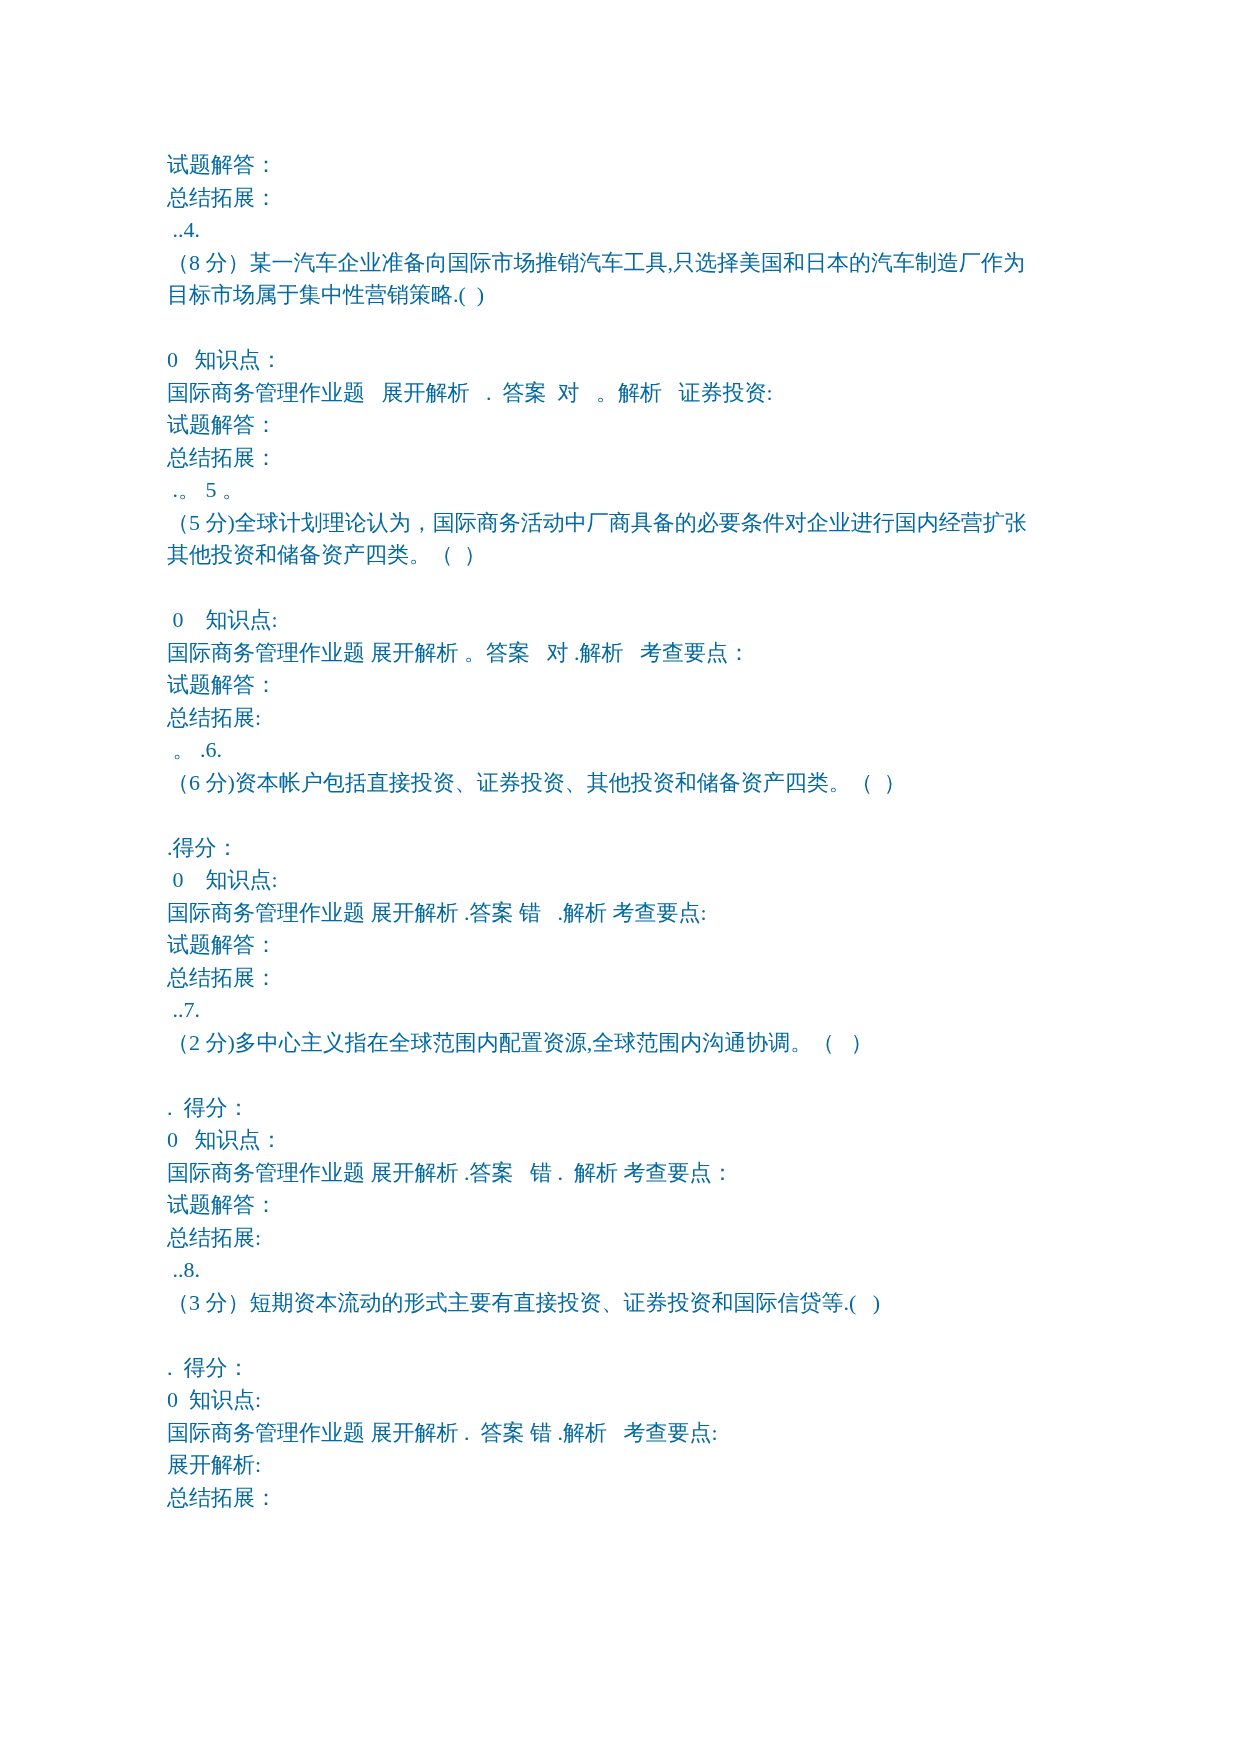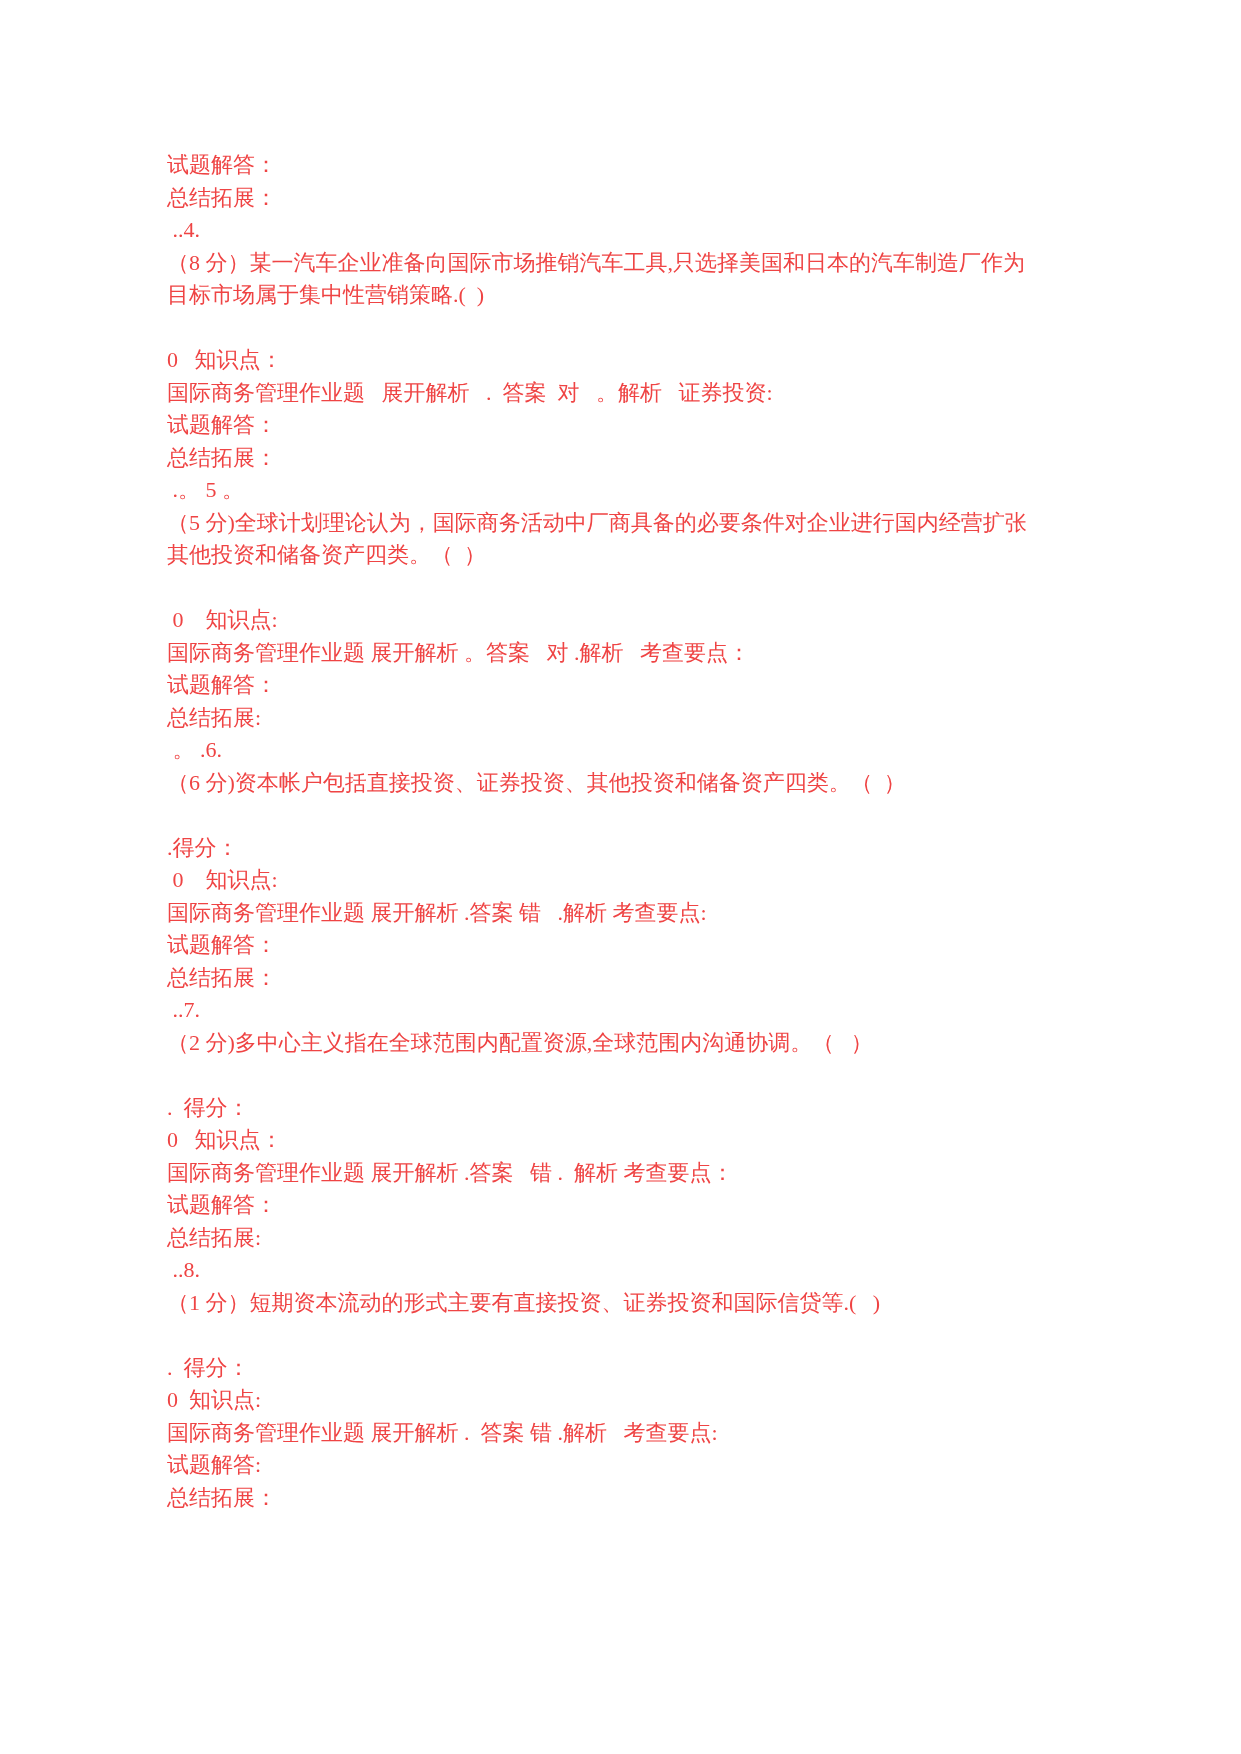--- a/index.html
+++ b/index.html
@@ -17,21 +17,21 @@
     position: absolute;
     top: 149px;
     left: 167px;
     width: 925px;
   }
   .line {
     font-family: "Liberation Serif", "DejaVu Serif", serif;
     font-size: 22px;
     line-height: 32.5px;
     height: 32.5px;
-    color: #ef4444;
+    color: #0369a1;
     white-space: pre;
     overflow: visible;
   }
   .line.blank { height: 32.5px; }
 </style>
 </head>
 <body>
 
 <div class="doc-page">
   <div class="line">试题解答：</div>
@@ -62,20 +62,20 @@
   <div class="line">总结拓展：</div>
   <div class="line"> ..7.</div>
   <div class="line">（2 分)多中心主义指在全球范围内配置资源,全球范围内沟通协调。（   ）</div>
   <div class="line blank"></div>
   <div class="line">.  得分：</div>
   <div class="line">0   知识点：</div>
   <div class="line">国际商务管理作业题 展开解析 .答案   错 .  解析 考查要点：</div>
   <div class="line">试题解答：</div>
   <div class="line">总结拓展:</div>
   <div class="line"> ..8.</div>
-  <div class="line">（1 分）短期资本流动的形式主要有直接投资、证券投资和国际信贷等.(   )</div>
+  <div class="line">（3 分）短期资本流动的形式主要有直接投资、证券投资和国际信贷等.(   )</div>
   <div class="line blank"></div>
   <div class="line">.  得分：</div>
   <div class="line">0  知识点:</div>
   <div class="line">国际商务管理作业题 展开解析 .  答案 错 .解析   考查要点:</div>
-  <div class="line">试题解答:</div>
+  <div class="line">展开解析:</div>
   <div class="line">总结拓展：</div>
 </div>
 
 </body></html>

